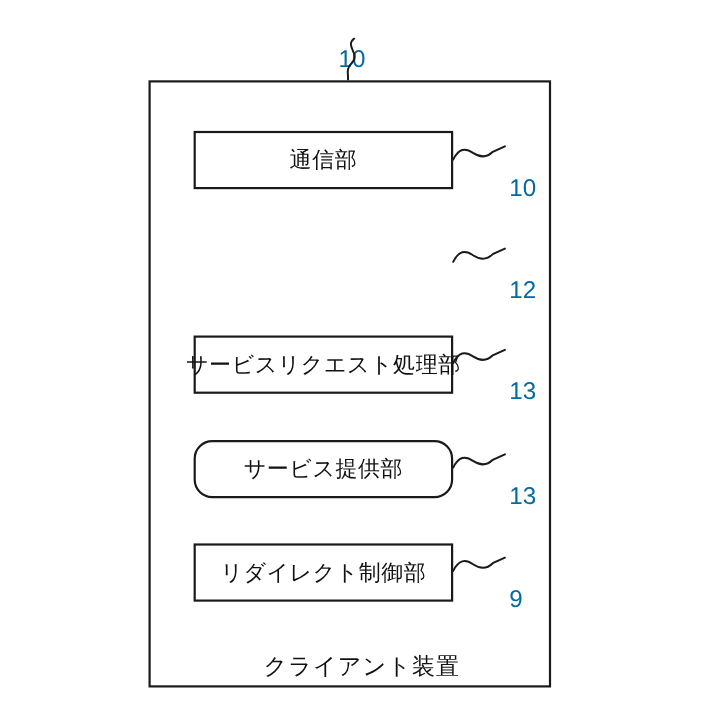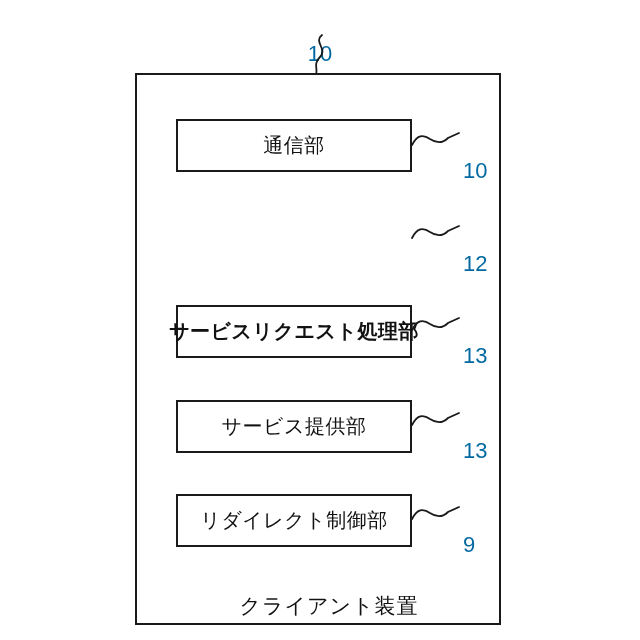--- a/index.html
+++ b/index.html
@@ -99,27 +99,27 @@
   <svg class="tilde-connector" style="top:130px;" viewBox="0 0 50 24">
     <path d="M1,15 C6,5 12,4 19,9 C25,13 31,14 37,8 L48,3" fill="none" stroke="#1a1a1a" stroke-width="1.8" stroke-linecap="round"></path>
   </svg>
   <div class="ref-number block-ref" style="top:123px;">10</div>
 
   <svg class="tilde-connector" style="top:223px;" viewBox="0 0 50 24">
     <path d="M1,15 C6,5 12,4 19,9 C25,13 31,14 37,8 L48,3" fill="none" stroke="#1a1a1a" stroke-width="1.8" stroke-linecap="round"></path>
   </svg>
   <div class="ref-number block-ref" style="top:216px;text-align:right;">12</div>
 
-  <div class="block-box" style="top:305px;font-weight:bold;">サービスリクエスト処理部</div>
+  <div class="block-box" style="top:305px;">サービスリクエスト処理部</div>
   <svg class="tilde-connector" style="top:315px;" viewBox="0 0 50 24">
     <path d="M1,15 C6,5 12,4 19,9 C25,13 31,14 37,8 L48,3" fill="none" stroke="#1a1a1a" stroke-width="1.8" stroke-linecap="round"></path>
   </svg>
   <div class="ref-number block-ref" style="top:308px;">13</div>
 
-  <div class="block-box" style="top:400px;">サービス提供部</div>
+  <div class="block-box" style="top:400px;border-radius:17px;">サービス提供部</div>
   <svg class="tilde-connector" style="top:410px;" viewBox="0 0 50 24">
     <path d="M1,15 C6,5 12,4 19,9 C25,13 31,14 37,8 L48,3" fill="none" stroke="#1a1a1a" stroke-width="1.8" stroke-linecap="round"></path>
   </svg>
   <div class="ref-number block-ref" style="top:403px;">13</div>
 
   <div class="block-box" style="top:494px;">リダイレクト制御部</div>
   <svg class="tilde-connector" style="top:504px;" viewBox="0 0 50 24">
     <path d="M1,15 C6,5 12,4 19,9 C25,13 31,14 37,8 L48,3" fill="none" stroke="#1a1a1a" stroke-width="1.8" stroke-linecap="round"></path>
   </svg>
   <div class="ref-number block-ref" style="top:497px;">9</div>

